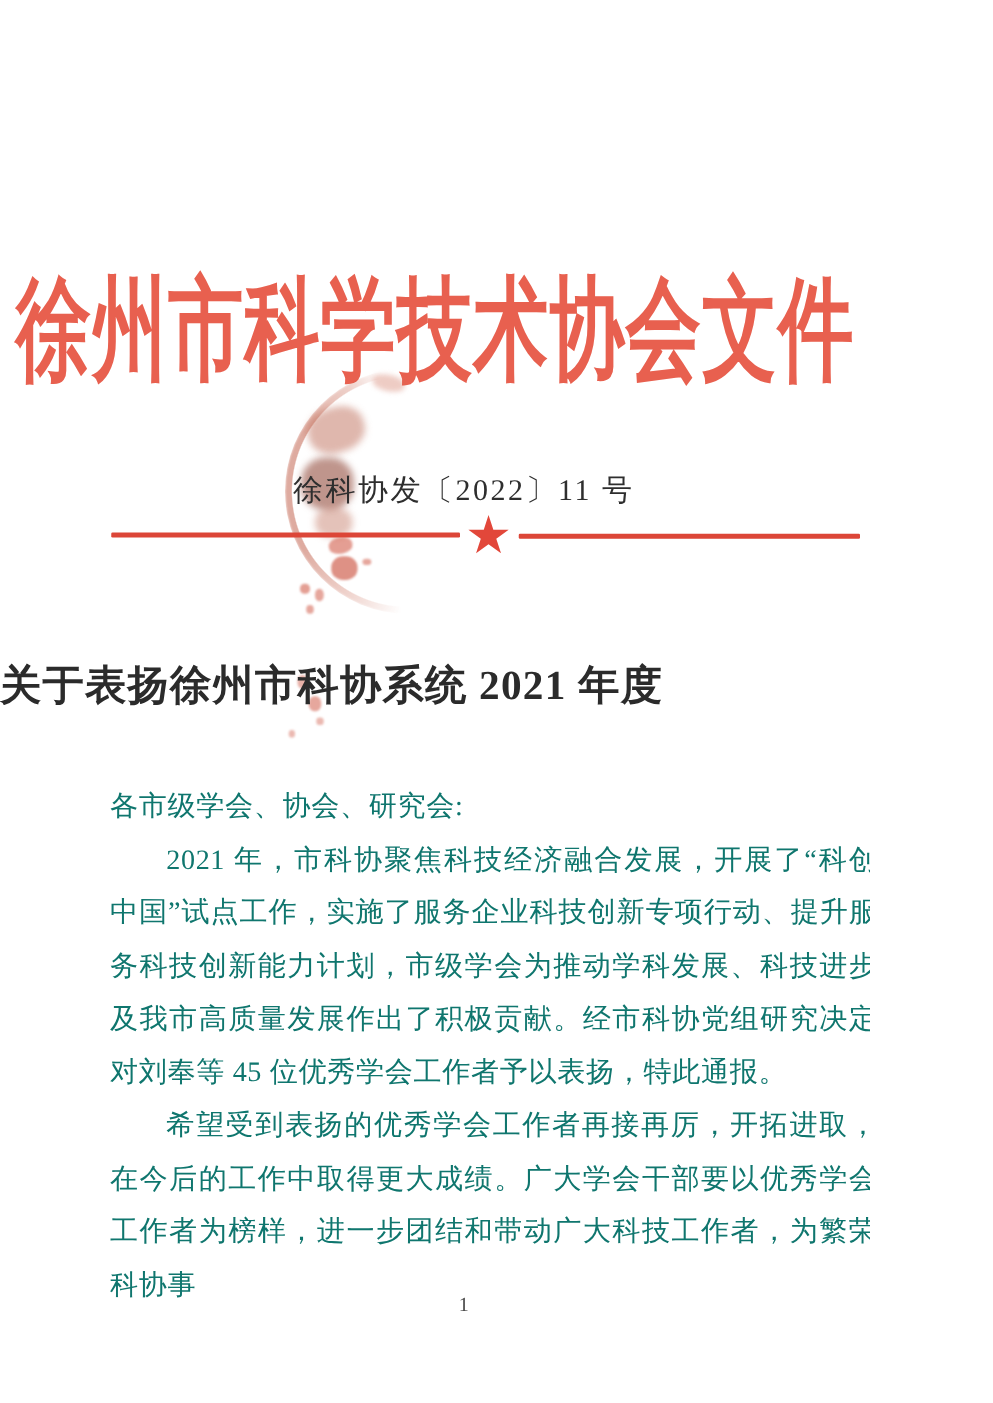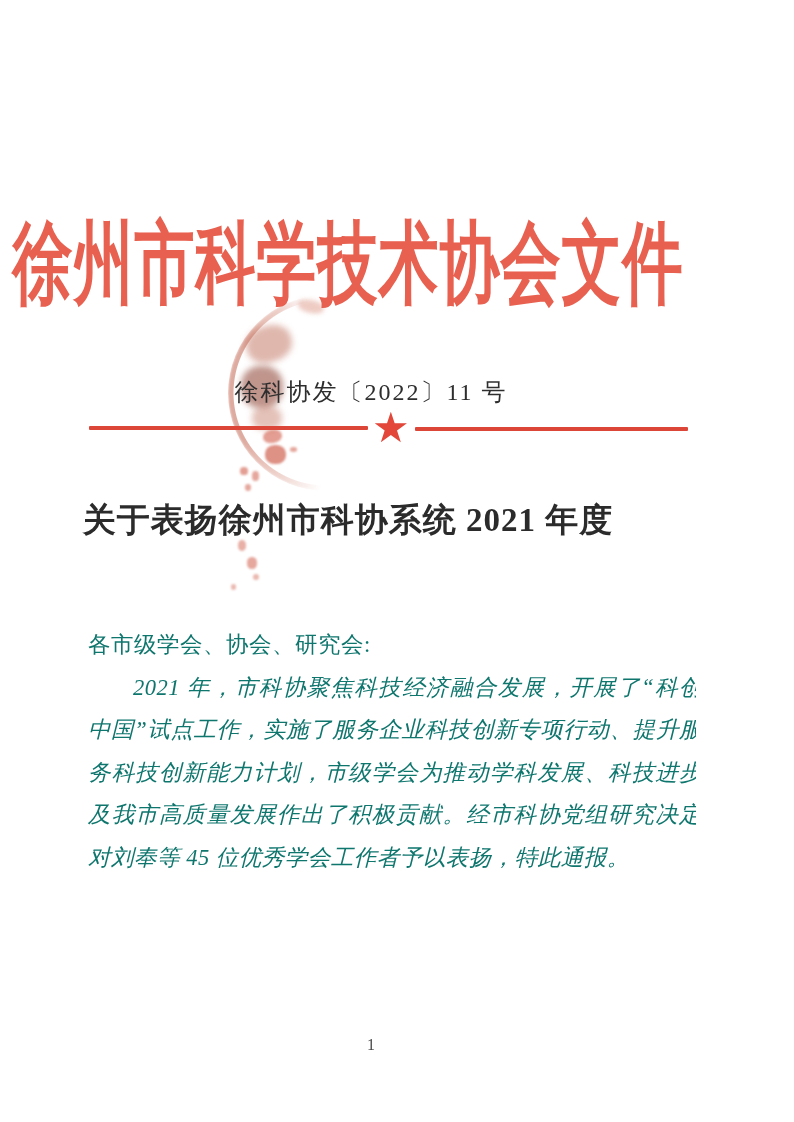--- a/index.html
+++ b/index.html
@@ -90,45 +90,44 @@
     top: 407px;
     font-size: 42px;
     line-height: 42px;
     color: #e2473a;
     font-family: "DejaVu Sans", sans-serif;
   }
 
   
   .doc-title {
     position: absolute;
-    top: 498px;
+    top: 527px;
     left: 0;
     width: 100%;
-    text-align: center;
     font-size: 33px;
     font-weight: bold;
     color: #2b2b2b;
     line-height: 45px;
     letter-spacing: 1px;
   }
 
   
   .body-text {
     position: absolute;
     top: 624px;
     left: 88px;
     width: 614px;
     font-size: 22.5px;
     line-height: 42.5px;
     color: #0f766e;
     text-align: justify;
     word-break: break-all;
     letter-spacing: 0.5px;
   }
-  .body-text p { text-indent: 2em; font-style: italic; }
+  .body-text p { text-indent: 2em; }
 
   
   .page-number {
     position: absolute;
     top: 1036px;
     left: 0;
     width: 742px;
     text-align: center;
     font-size: 16px;
     color: #4a4a4a;
@@ -175,19 +174,20 @@
   <span class="star">★</span>
   <div class="rule rule-right"></div>
 
   <div class="doc-title">
     <div>关于表扬徐州市科协系统 2021 年度</div>
   </div>
 
   <div class="body-text">
     <div class="salutation">各市级学会、协会、研究会:</div>
     <p>2021 年，市科协聚焦科技经济融合发展，开展了“科创中国”试点工作，实施了服务企业科技创新专项行动、提升服务科技创新能力计划，市级学会为推动学科发展、科技进步及我市高质量发展作出了积极贡献。经市科协党组研究决定对刘奉等 45 位优秀学会工作者予以表扬，特此通报。</p>
+    <p>希望受到表扬的优秀学会工作者再接再厉，开拓进取，在今后的工作中取得更大成绩。广大学会干部要以优秀学会工作者为榜样，进一步团结和带动广大科技工作者，为繁荣科协事</p>
   </div>
 
   <div class="page-number">1</div>
 
   <div class="scan-edge"></div>
 
 </div>
 
 </body></html>

